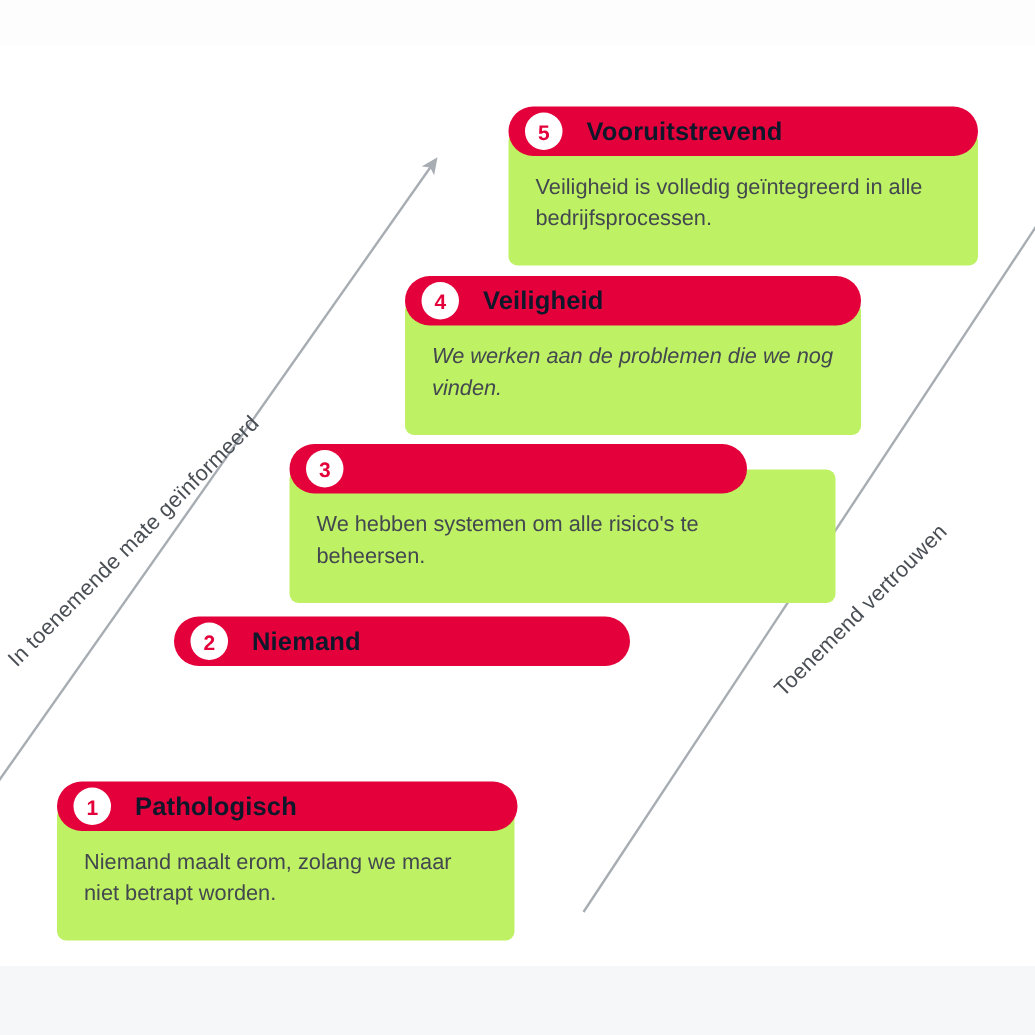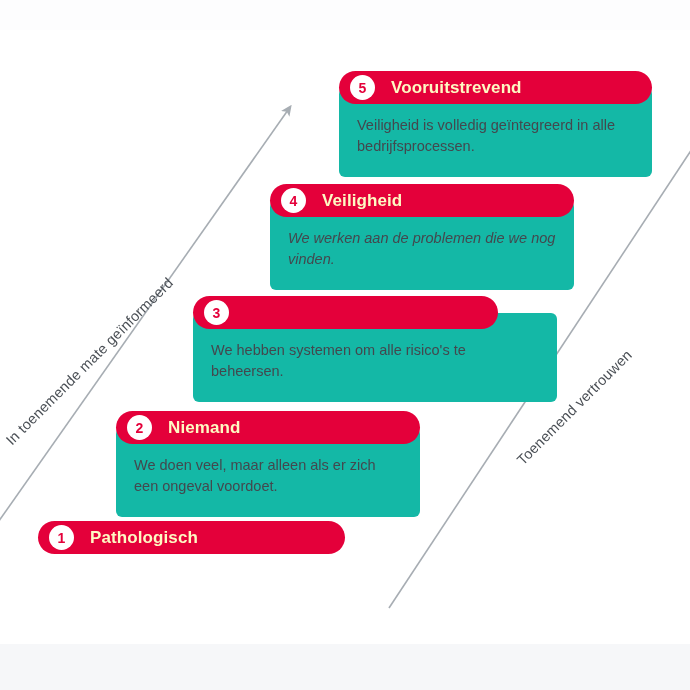--- a/index.html
+++ b/index.html
@@ -93,31 +93,31 @@
     color: #e4003a;
     font-size: 14px;
     font-weight: bold;
     display: flex;
     align-items: center;
     justify-content: center;
     margin-left: 5px;
     line-height: 1;
   }
   .stage-title {
-    color: #fef9c3;
+    color: #0f172a;
     font-size: 17px;
     font-weight: bold;
     letter-spacing: 0.1px;
     margin-left: 16px;
   }
   .stage-body {
     position: relative;
     margin-top: -16px;
     padding: 27px 18px 20px 18px;
-    background: #14b8a6;
+    background: #bef264;
     border-radius: 6px;
     color: #43484e;
     font-size: 14.5px;
     line-height: 1.45;
     box-sizing: border-box;
     z-index: 1;
   }
 
   
   #stage-1 { left: 38px; top: 521px; width: 307px; }
@@ -178,23 +178,23 @@
       <div class="stage-badge">3</div>
     </div>
     <div class="stage-body">We hebben systemen om alle risico's te beheersen.</div>
   </div>
 
   <div class="stage" id="stage-2">
     <div class="stage-header">
       <div class="stage-badge">2</div>
       <div class="stage-title">Niemand</div>
     </div>
-    <div class="stage-body">We doen veel, maar alleen als er zich een ongeval voordoet.</div>
   </div>
 
   <div class="stage" id="stage-1">
     <div class="stage-header">
       <div class="stage-badge">1</div>
       <div class="stage-title">Pathologisch</div>
     </div>
+    <div class="stage-body">Niemand maalt erom, zolang we maar niet betrapt worden.</div>
   </div>
 
 </div>
 
 </body></html>

